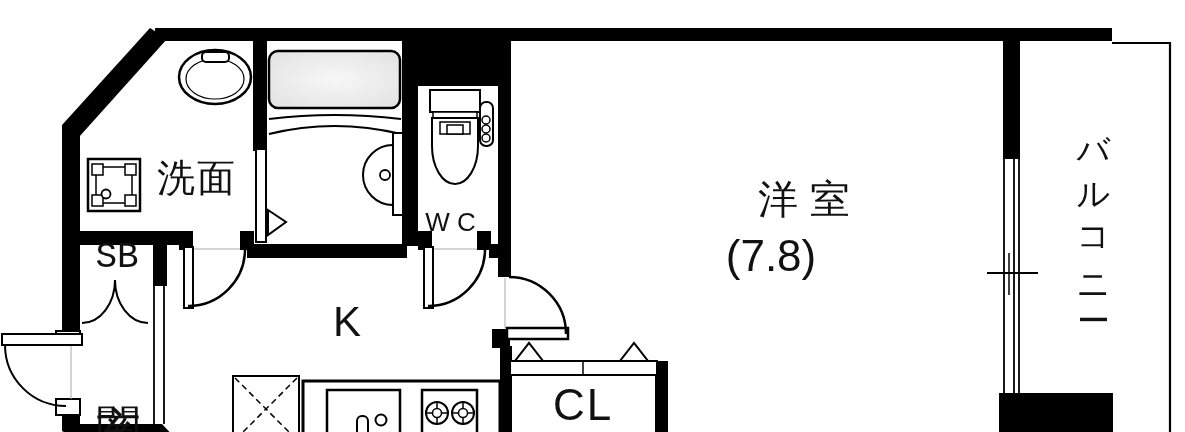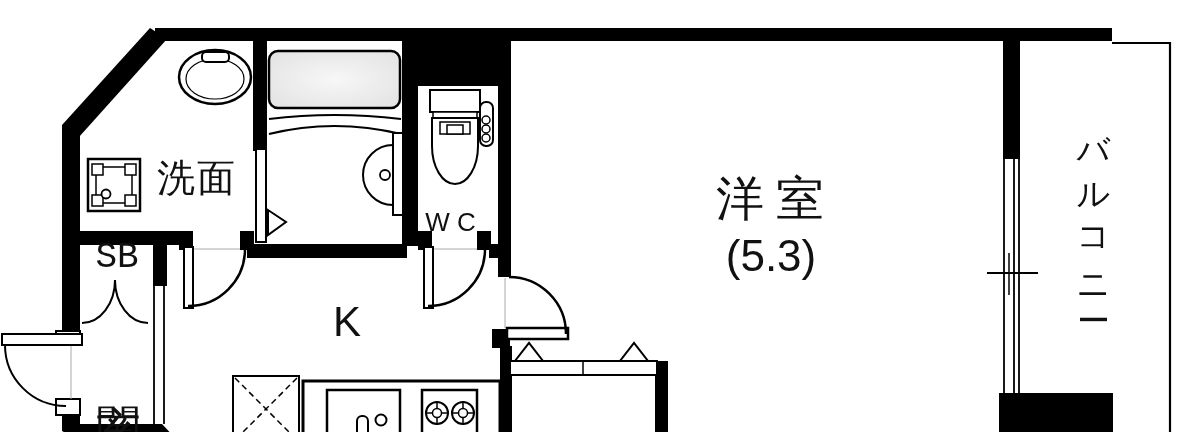--- a/index.html
+++ b/index.html
@@ -167,20 +167,21 @@
 
 
 <div class="lbl" style="left:454px;top:194px;font-size:26px;letter-spacing:7px;">WC</div>
 
 <div class="lbl" style="left:117px;top:230px;font-size:36px;font-family:Liberation Mono, monospace;">SB</div>
 
 <div class="lbl vert" style="left:119px;top:343px;font-size:44px;letter-spacing:2px;">玄関</div>
 
 <div class="lbl" style="left:347px;top:294px;font-size:42px;">K</div>
 
+<div class="lbl" style="left:583px;top:377px;font-size:44px;letter-spacing:2px;">CL</div>
 
-<div class="lbl" style="left:770px;top:171px;font-size:48px;letter-spacing:12px;padding-left:12px;">洋室</div>
+<div class="lbl" style="left:804px;top:171px;font-size:40px;letter-spacing:12px;padding-left:12px;">洋室</div>
 
-<div class="lbl" style="left:771px;top:228px;font-size:44px;">(5.3)</div>
+<div class="lbl" style="left:771px;top:228px;font-size:44px;">(7.8)</div>
 
 <div class="lbl vert" style="left:1094px;top:185px;font-size:33px;letter-spacing:10px;">バルコニー</div>
 
 </div>
 
 </body></html>

